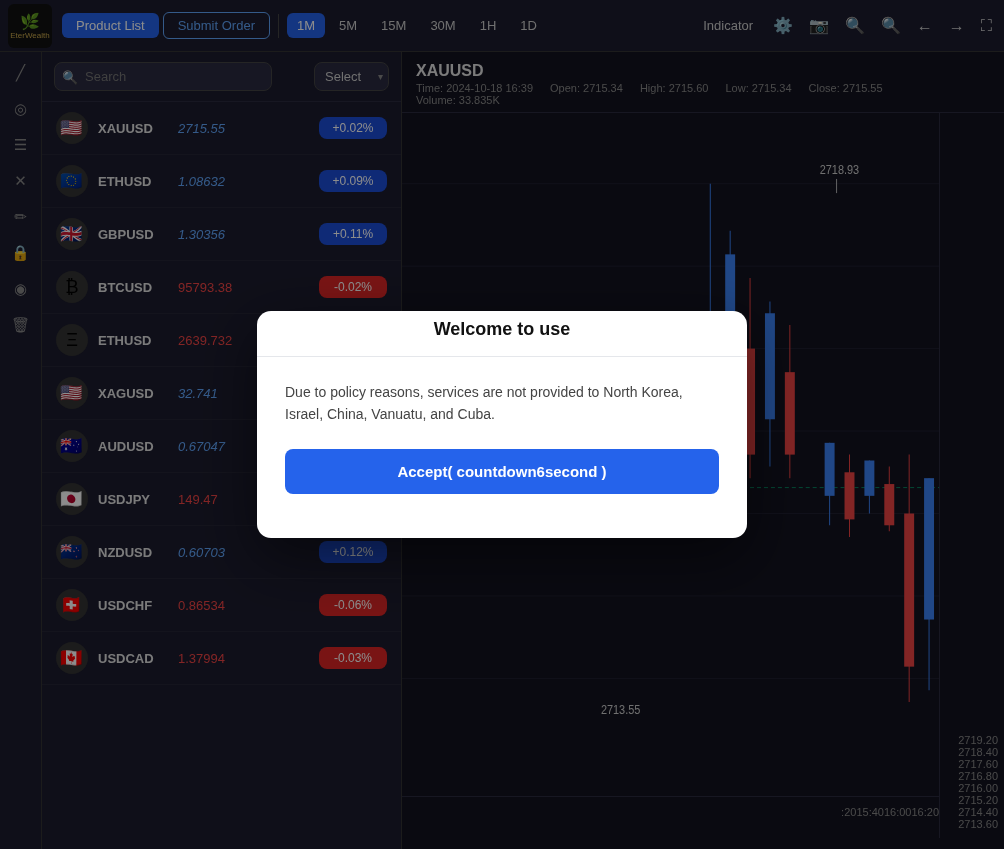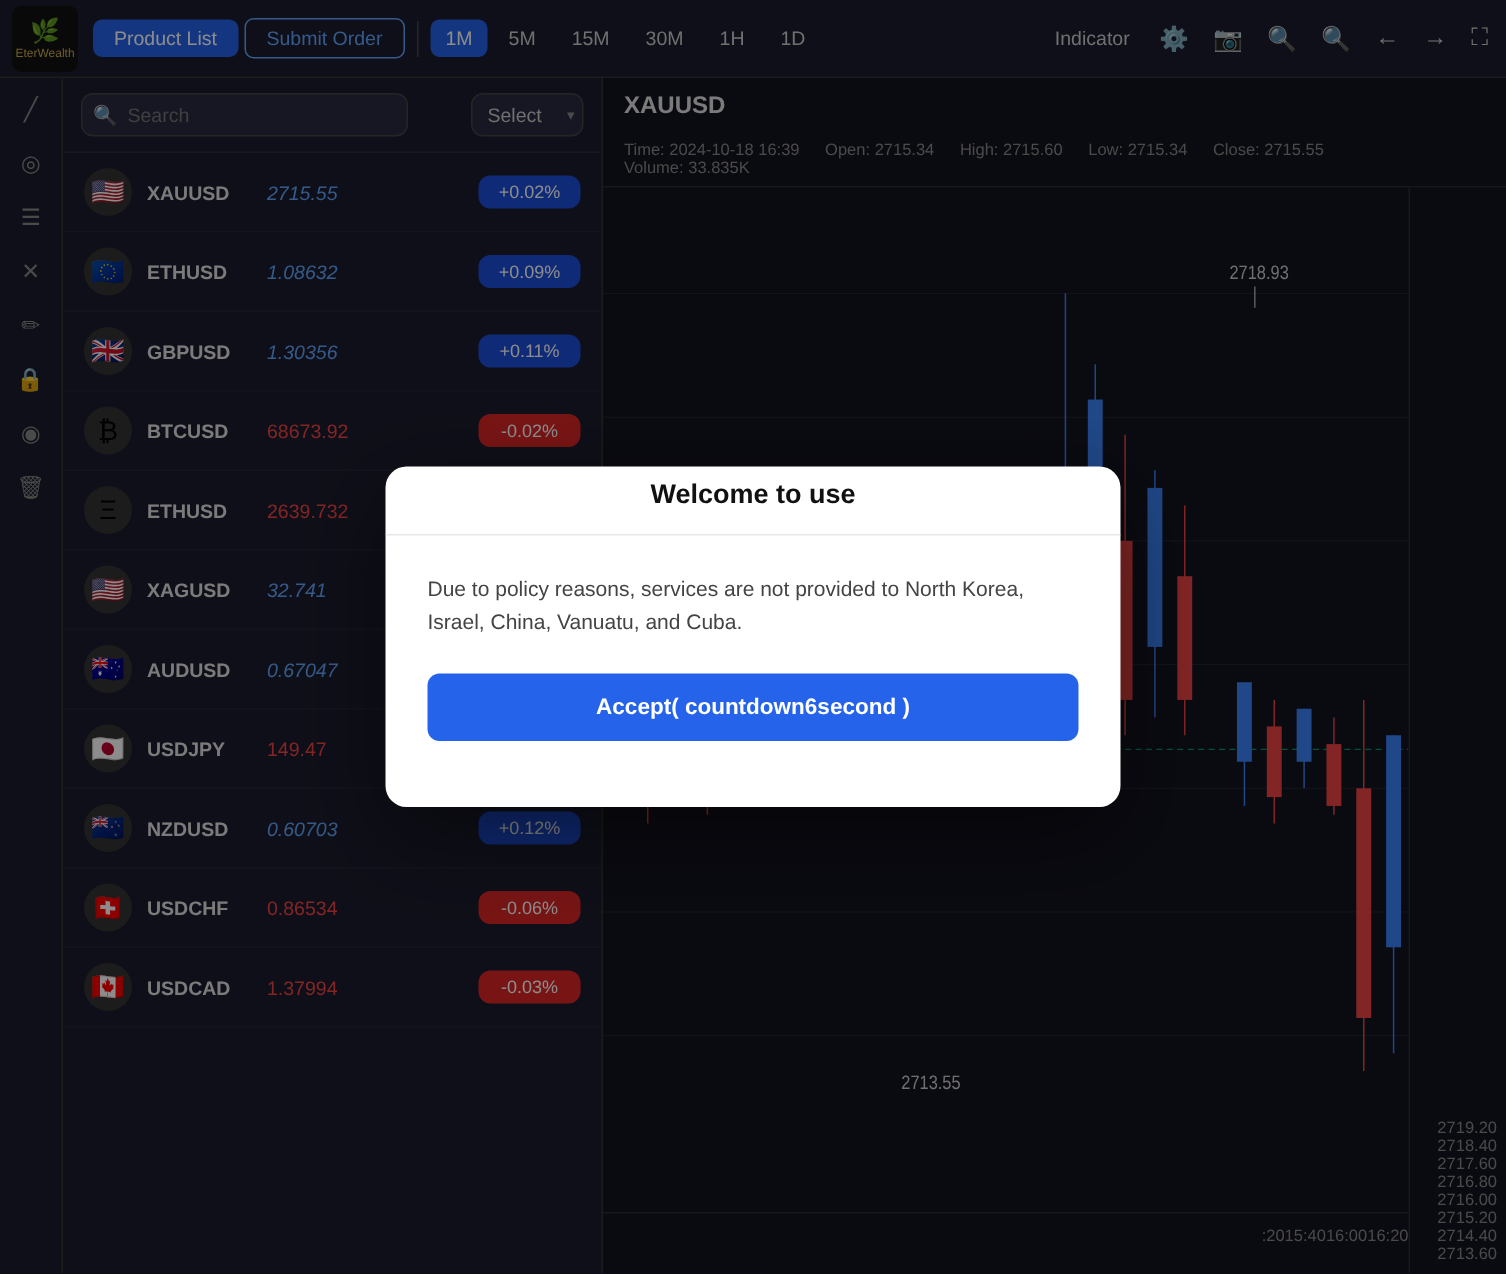--- a/index.html
+++ b/index.html
@@ -96,21 +96,21 @@
     .change-badge.neg { background: #dc2626; color: #fff; }
 
     
     .chart-area {
       flex: 1; background: #131320; position: relative; overflow: hidden;
     }
     .chart-header {
       padding: 10px 14px 6px; border-bottom: 1px solid #2a2a3e;
     }
     .chart-title { font-size: 16px; font-weight: 700; color: #e0e0e0; }
-    .chart-meta { font-size: 11px; color: #888; margin-top: 14px; }
+    .chart-meta { font-size: 11px; color: #888; margin-top: 2px; }
     .chart-meta span { margin-right: 14px; }
 
     
     .chart-body { position: relative; height: calc(100% - 72px); }
     .price-axis {
       position: absolute; right: 0; top: 0; bottom: 0; width: 65px;
       background: #131320; border-left: 1px solid #2a2a3e;
       display: flex; flex-direction: column; justify-content: flex-end;
       padding: 8px 6px;
     }
@@ -227,21 +227,21 @@
   </div>
         <div class="product-item">
     <div class="pair-flag">🇬🇧</div>
     <span class="pair-name">GBPUSD</span>
     <span class="pair-price blue">1.30356</span>
     <span class="change-badge pos">+0.11%</span>
   </div>
         <div class="product-item">
     <div class="pair-flag">₿</div>
     <span class="pair-name">BTCUSD</span>
-    <span class="pair-price red">68673.92</span>
+    <span class="pair-price red">95793.38</span>
     <span class="change-badge neg">-0.02%</span>
   </div>
         <div class="product-item">
     <div class="pair-flag">Ξ</div>
     <span class="pair-name">ETHUSD</span>
     <span class="pair-price red">2639.732</span>
     <span class="change-badge neg">-0.39%</span>
   </div>
         <div class="product-item">
     <div class="pair-flag">🇺🇸</div>

